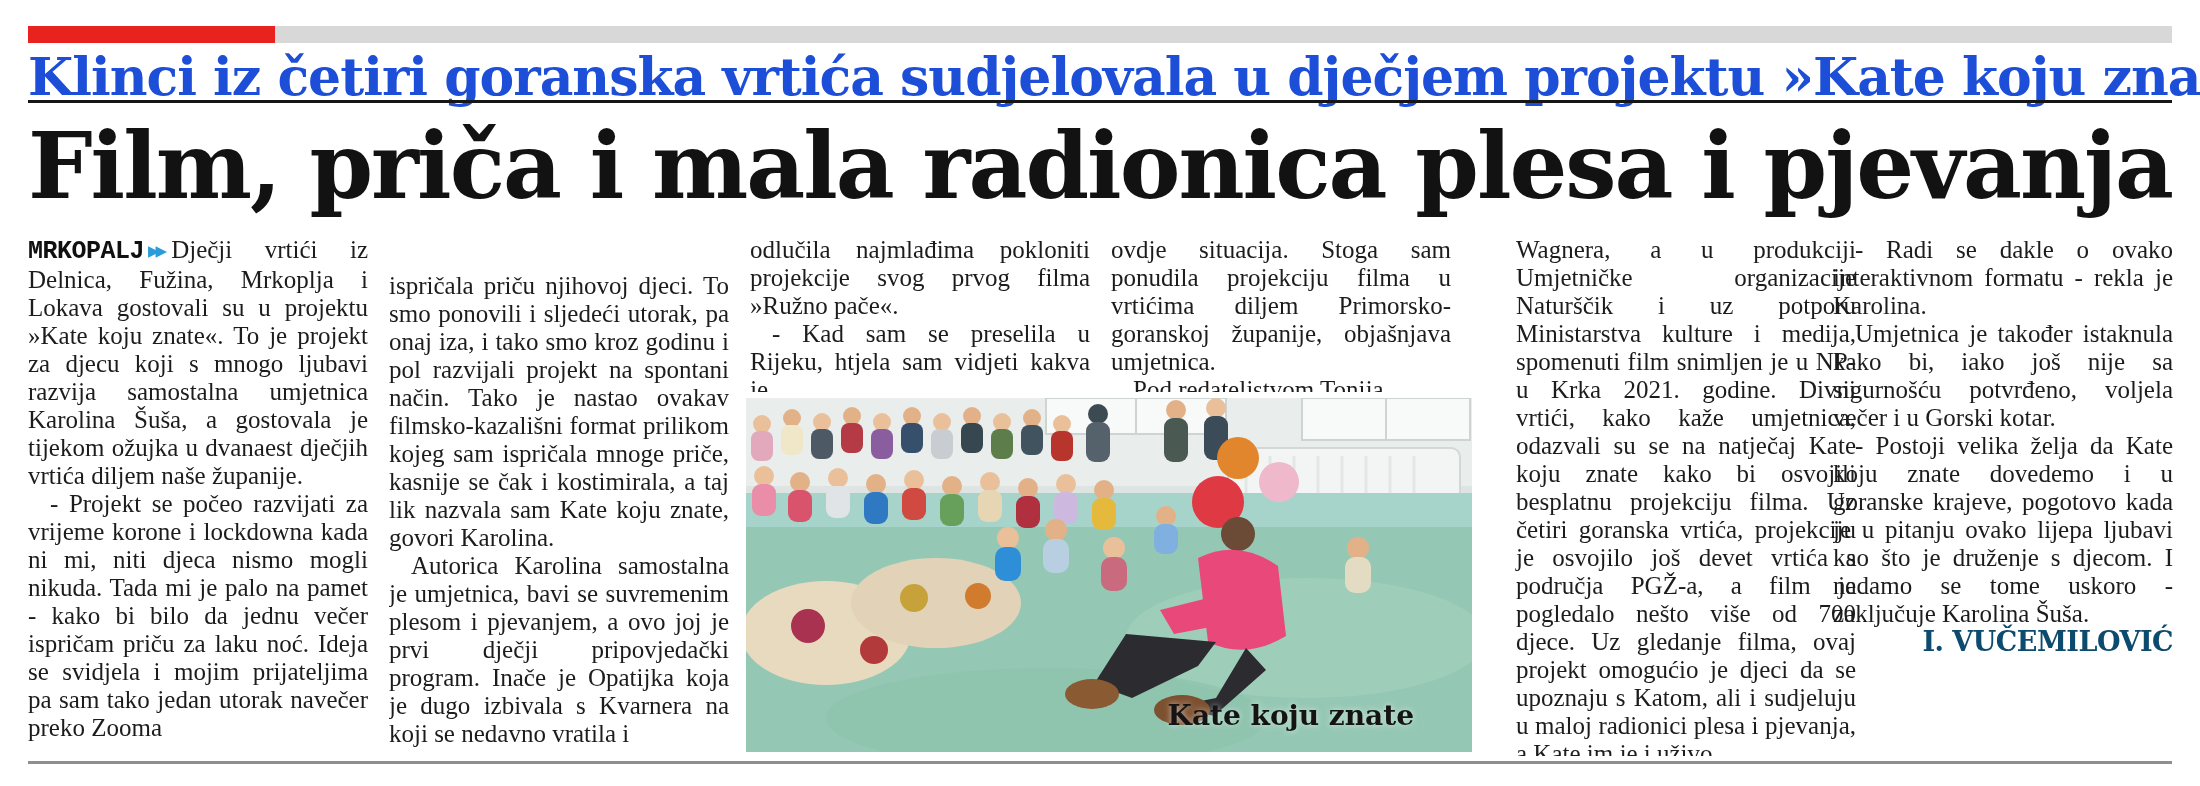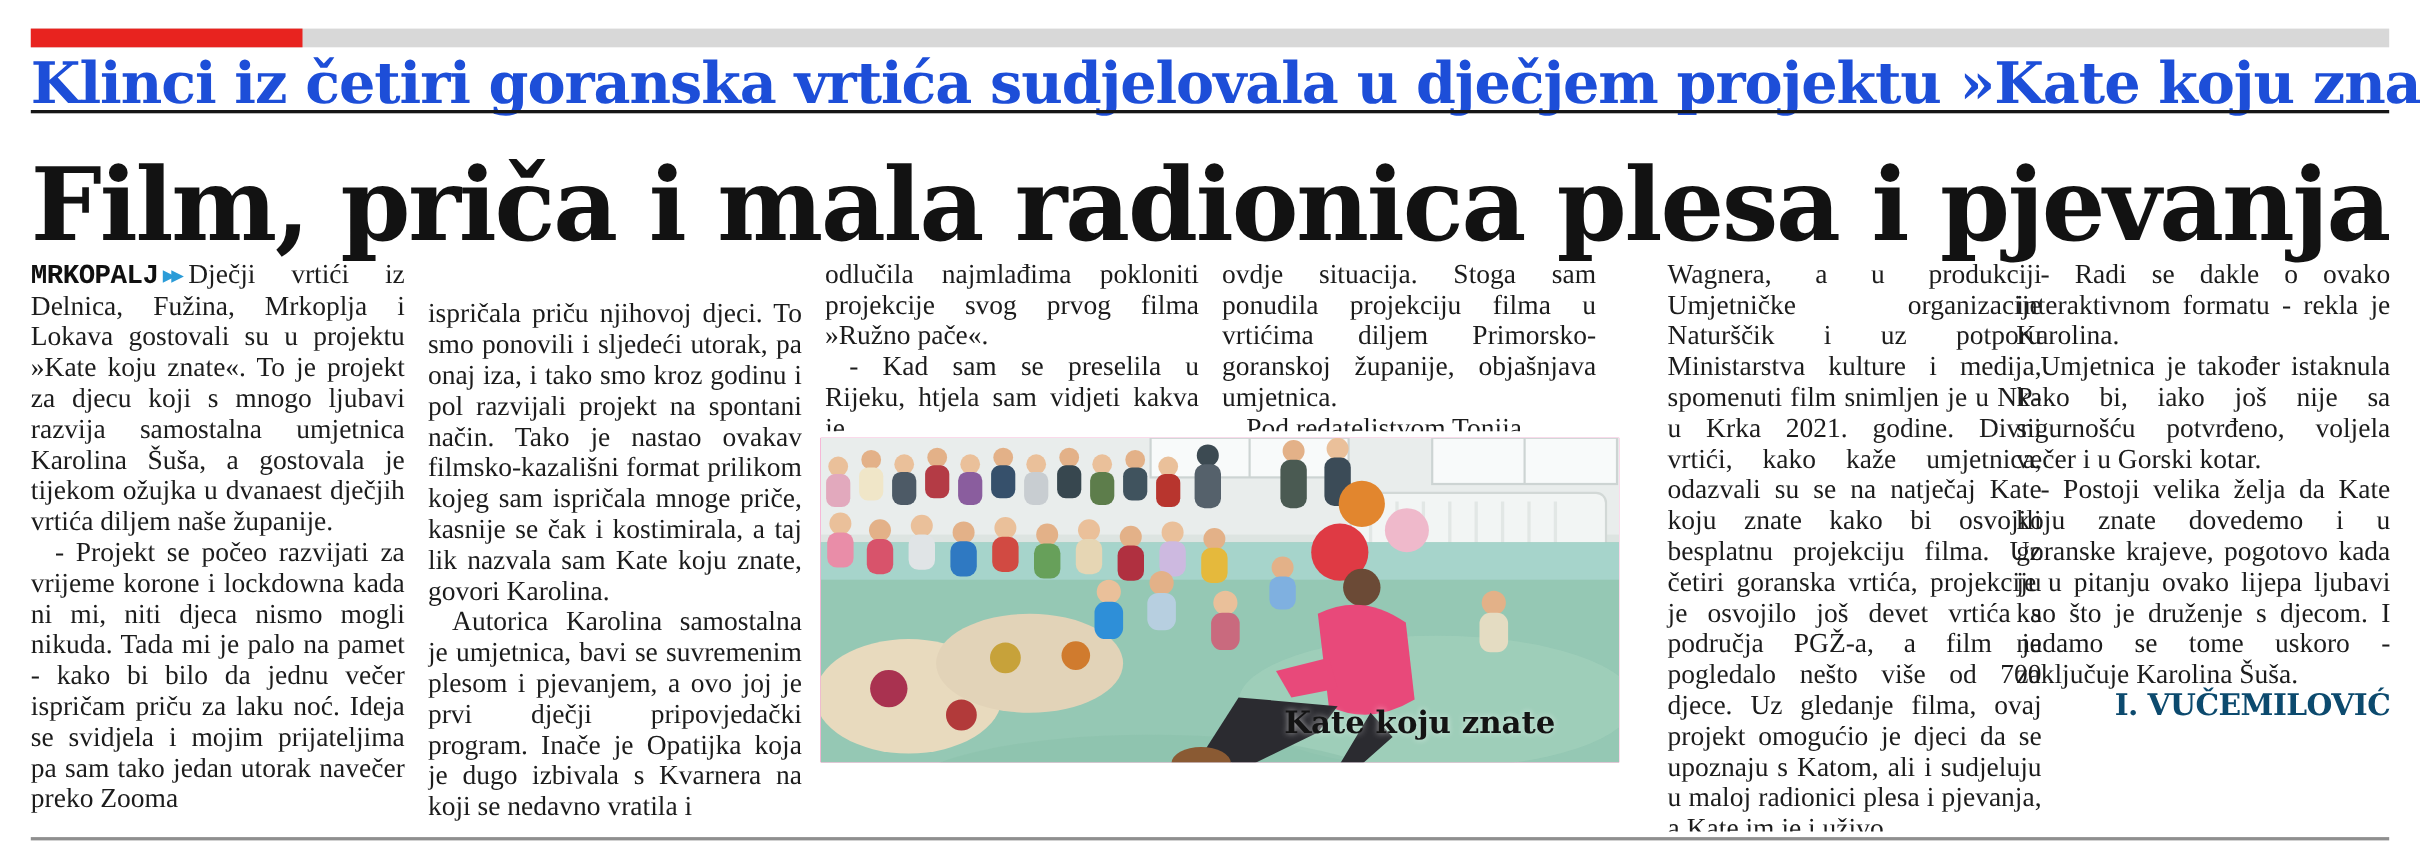--- a/index.html
+++ b/index.html
@@ -8,21 +8,21 @@
     font-family:"Liberation Serif","DejaVu Serif",serif;color:#1b1b1b;overflow:hidden;
   }
   .topbar{position:absolute;left:28px;top:26px;width:2144px;height:17px;background:#d8d8d8;}
   .topbar .red{position:absolute;left:0;top:0;width:247px;height:17px;background:#e8231f;}
   .kicker{
     position:absolute;left:28px;top:46px;width:2144px;
     font-family:"DejaVu Serif",serif;font-weight:700;font-size:52px;letter-spacing:-1px;color:#1d4ed8;
     white-space:nowrap;
   }
   .kicker-rule{position:absolute;left:28px;top:100px;width:2144px;height:3px;background:#161616;}
-  .headline-wrap{position:absolute;left:28px;top:114px;width:2144px;height:108px;margin-top:20px;}
+  .headline-wrap{position:absolute;left:28px;top:114px;width:2144px;height:108px;}
   .headline-wrap text{
     font-family:"DejaVu Serif",serif;font-weight:700;fill:#121212;letter-spacing:-2px;
   }
   .col{
     position:absolute;top:236px;width:340px;height:520px;
     font-size:25px;line-height:28px;text-align:justify;color:#1c1c1c;overflow:hidden;
   }
   .col p{margin:0;}
   .col p.indent{text-indent:22px;}
   .dateline{
@@ -31,21 +31,21 @@
   }
   .marker{
     font-family:"DejaVu Sans",sans-serif;font-weight:700;color:#2b9cd8;font-size:23px;
     letter-spacing:-4px;margin:0 8px 0 4px;
   }
   .byline{
     text-align:right;font-family:"DejaVu Serif",serif;font-weight:700;font-size:27px;
     letter-spacing:-0.5px;margin-top:2px;color:#0c4a6e;
   }
   .photo{
-    position:absolute;left:746px;top:398px;width:726px;height:295px;overflow:hidden;background:#ec4899;
+    position:absolute;left:746px;top:398px;width:726px;height:354px;overflow:hidden;background:#a16207;
   }
   .photo svg{display:block;}
   .photo-caption{
     position:absolute;right:58px;bottom:20px;
     font-family:"DejaVu Serif",serif;font-weight:700;font-size:28px;color:#141414;
     text-shadow:0 0 6px rgba(255,255,255,.6);
   }
   .bottom-rule{position:absolute;left:28px;top:761px;width:2144px;height:3px;background:#8f8f8f;}
 </style>
 </head>

